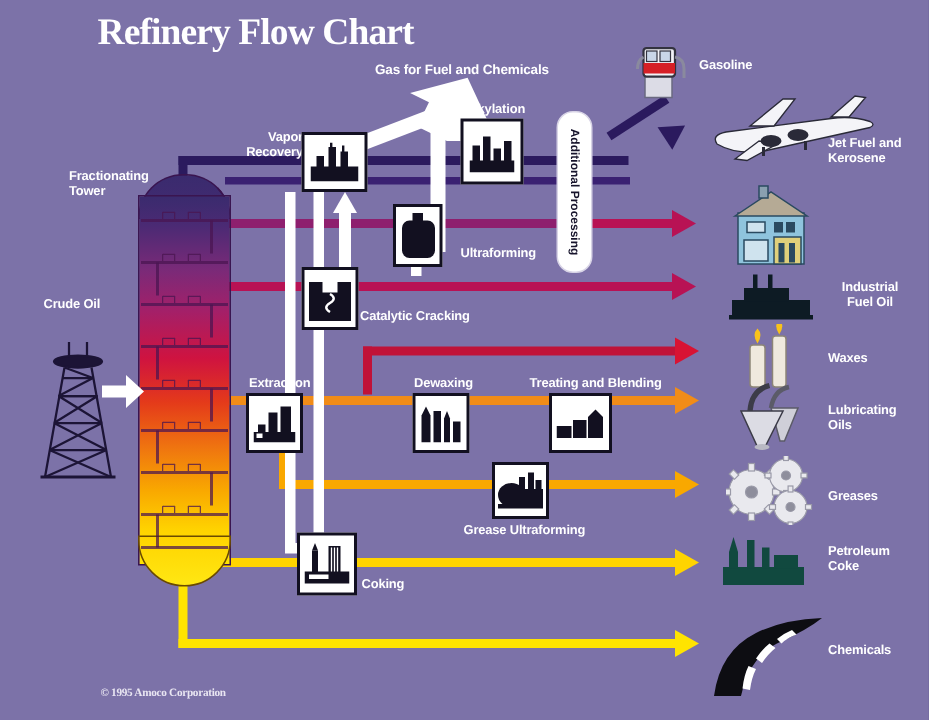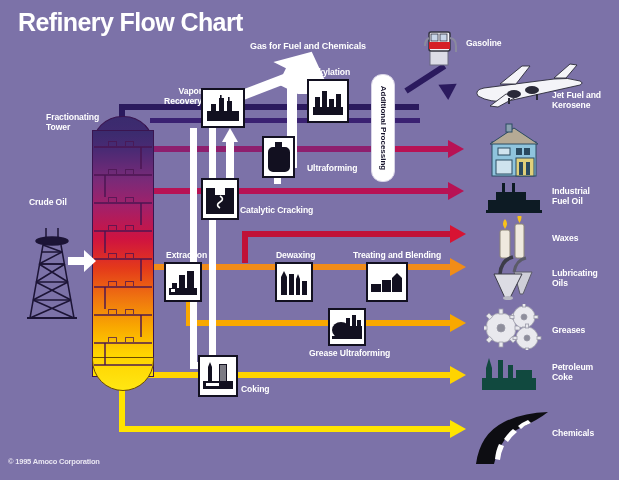--- a/index.html
+++ b/index.html
@@ -1,25 +1,25 @@
 <!DOCTYPE html>
 <html><head>
 <meta charset="utf-8">
 <style>
   html,body{margin:0;padding:0;background:#6f6696;}
   body{width:619px;height:480px;overflow:hidden;
        font-family:"Liberation Sans", sans-serif;}
   #stage{position:relative;width:619px;height:480px;background:#7c72a8;overflow:hidden;}
 
   .txt{position:absolute;color:#ffffff;line-height:1.12;
-       font-family:Liberation Sans, sans-serif;letter-spacing:-0.2px;}
+       font-family:Liberation Serif, serif;letter-spacing:-0.2px;margin-left:47px;}
 
   #title{left:18px;top:8px;font-size:25px;font-weight:bold;letter-spacing:-0.6px;}
   #subtitle{left:20px;top:40px;font-size:8.5px;font-weight:bold;width:225px;line-height:1.35;}
-  #copyright{left:8px;top:458px;font-size:7.5px;font-weight:bold;color:#e9e6f2;}
+  #copyright{left:20px;top:458px;font-size:7.5px;font-weight:bold;color:#e9e6f2;}
 
   
   .pipe{position:absolute;}
   .arrow{position:absolute;width:0;height:0;}
 
   
   #tower{position:absolute;left:92px;top:116px;width:62px;height:275px;}
   #towerBody{position:absolute;left:0;top:14px;width:62px;height:247px;
     background:linear-gradient(to bottom,
       #3a2b6e 0%, #4b2a74 8%, #7a2a78 20%, #a32069 31%,
@@ -306,21 +306,21 @@
       <rect x="40" y="40" width="4" height="13" fill="#2a4a60"></rect>
   </svg>
 
   <svg style="position:absolute;left:486px;top:182px;" width="56" height="32" viewBox="0 0 56 32">
     <rect x="2" y="18" width="52" height="12" fill="#0d1b24"></rect>
     <rect x="10" y="10" width="30" height="9" fill="#0d1b24"></rect>
     <rect x="16" y="1" width="3" height="10" fill="#0d1b24"></rect>
     <rect x="26" y="1" width="3" height="10" fill="#0d1b24"></rect>
     <rect x="0" y="28" width="56" height="3" fill="#0d1b24"></rect>
   </svg>
-  <div class="lbl wrap" style="left:552px;top:186px;width:56px;">Industrial Fuel Oil</div>
+  <div class="lbl wrap" style="left:552px;top:186px;width:56px;text-align:center;">Industrial Fuel Oil</div>
 
   <svg style="position:absolute;left:494px;top:216px;" width="40" height="44" viewBox="0 0 40 44">
     <rect x="6" y="14" width="10" height="28" rx="2" fill="#efe9de" stroke="#8c8577"></rect>
     <rect x="21" y="8" width="9" height="34" rx="2" fill="#efe9de" stroke="#8c8577"></rect>
     <path d="M11,13 q-4,-6 0,-10 q4,4 0,10" fill="#f9c21a"></path>
     <path d="M25.5,7 q-4,-6 0,-10 q4,4 0,10" fill="#f9c21a"></path>
   </svg>
   <div class="lbl" style="left:552px;top:233px;">Waxes</div>
 
   <svg style="position:absolute;left:488px;top:254px;" width="52" height="46" viewBox="0 0 52 46">

